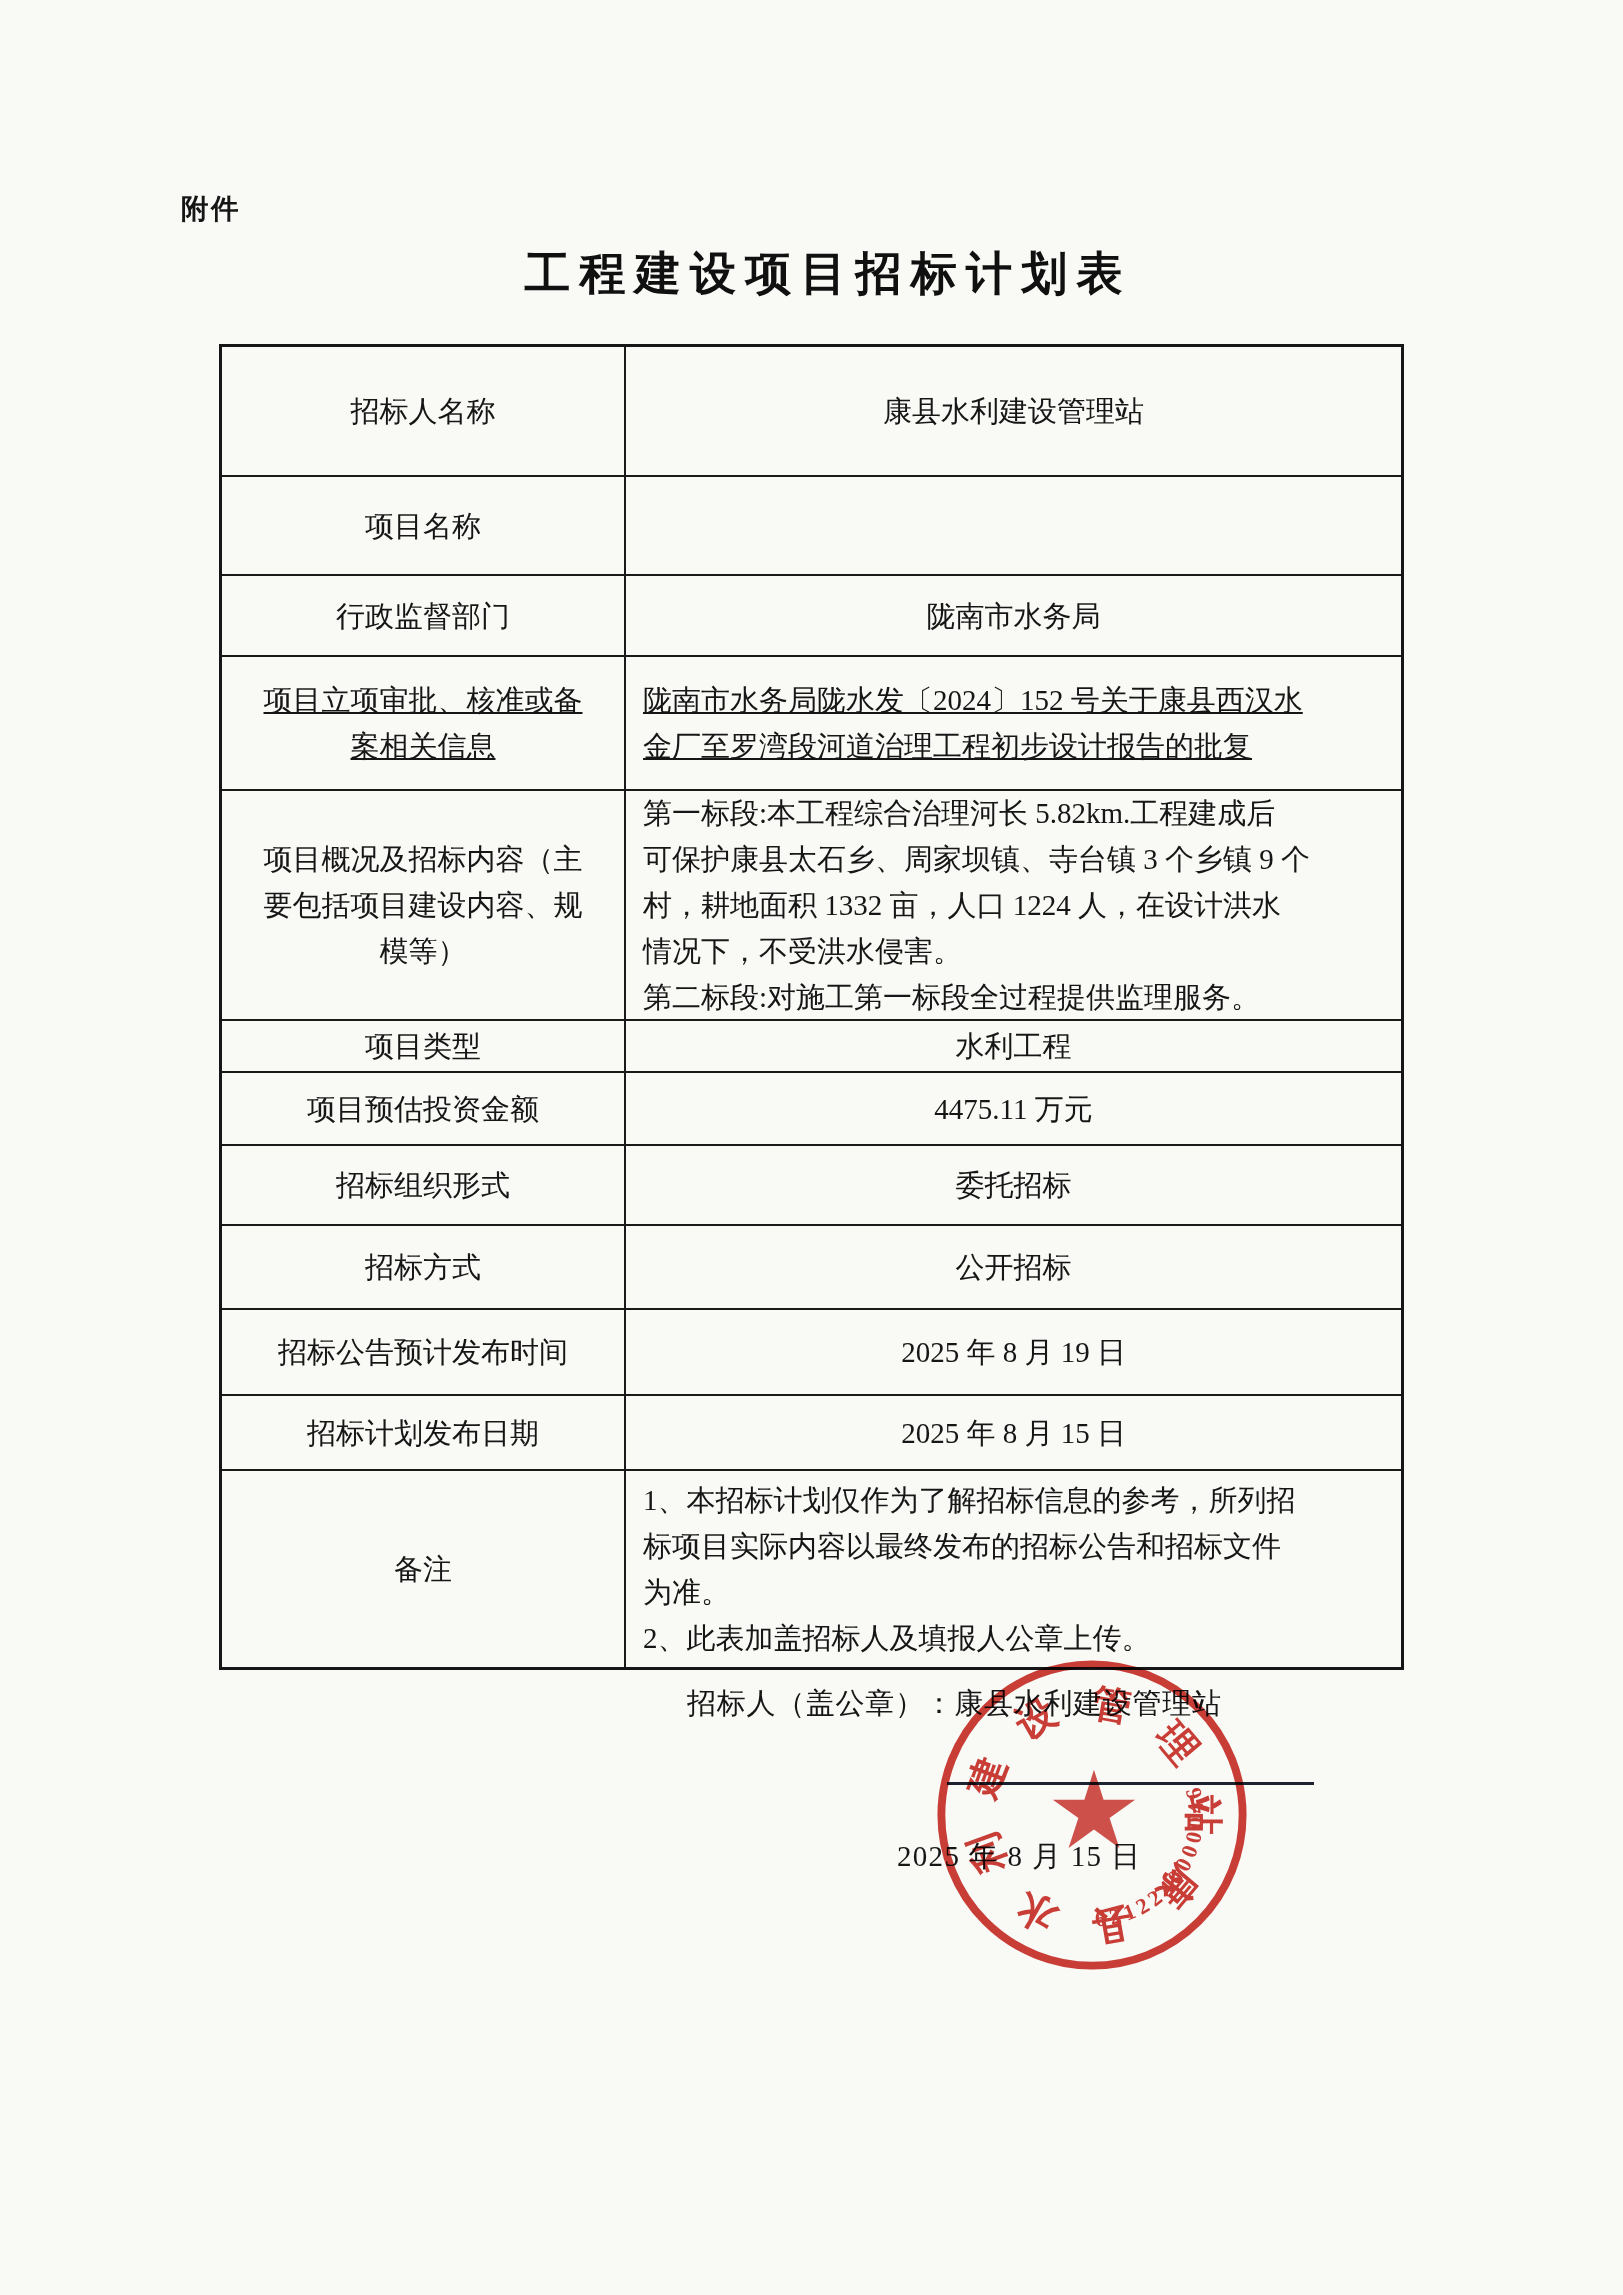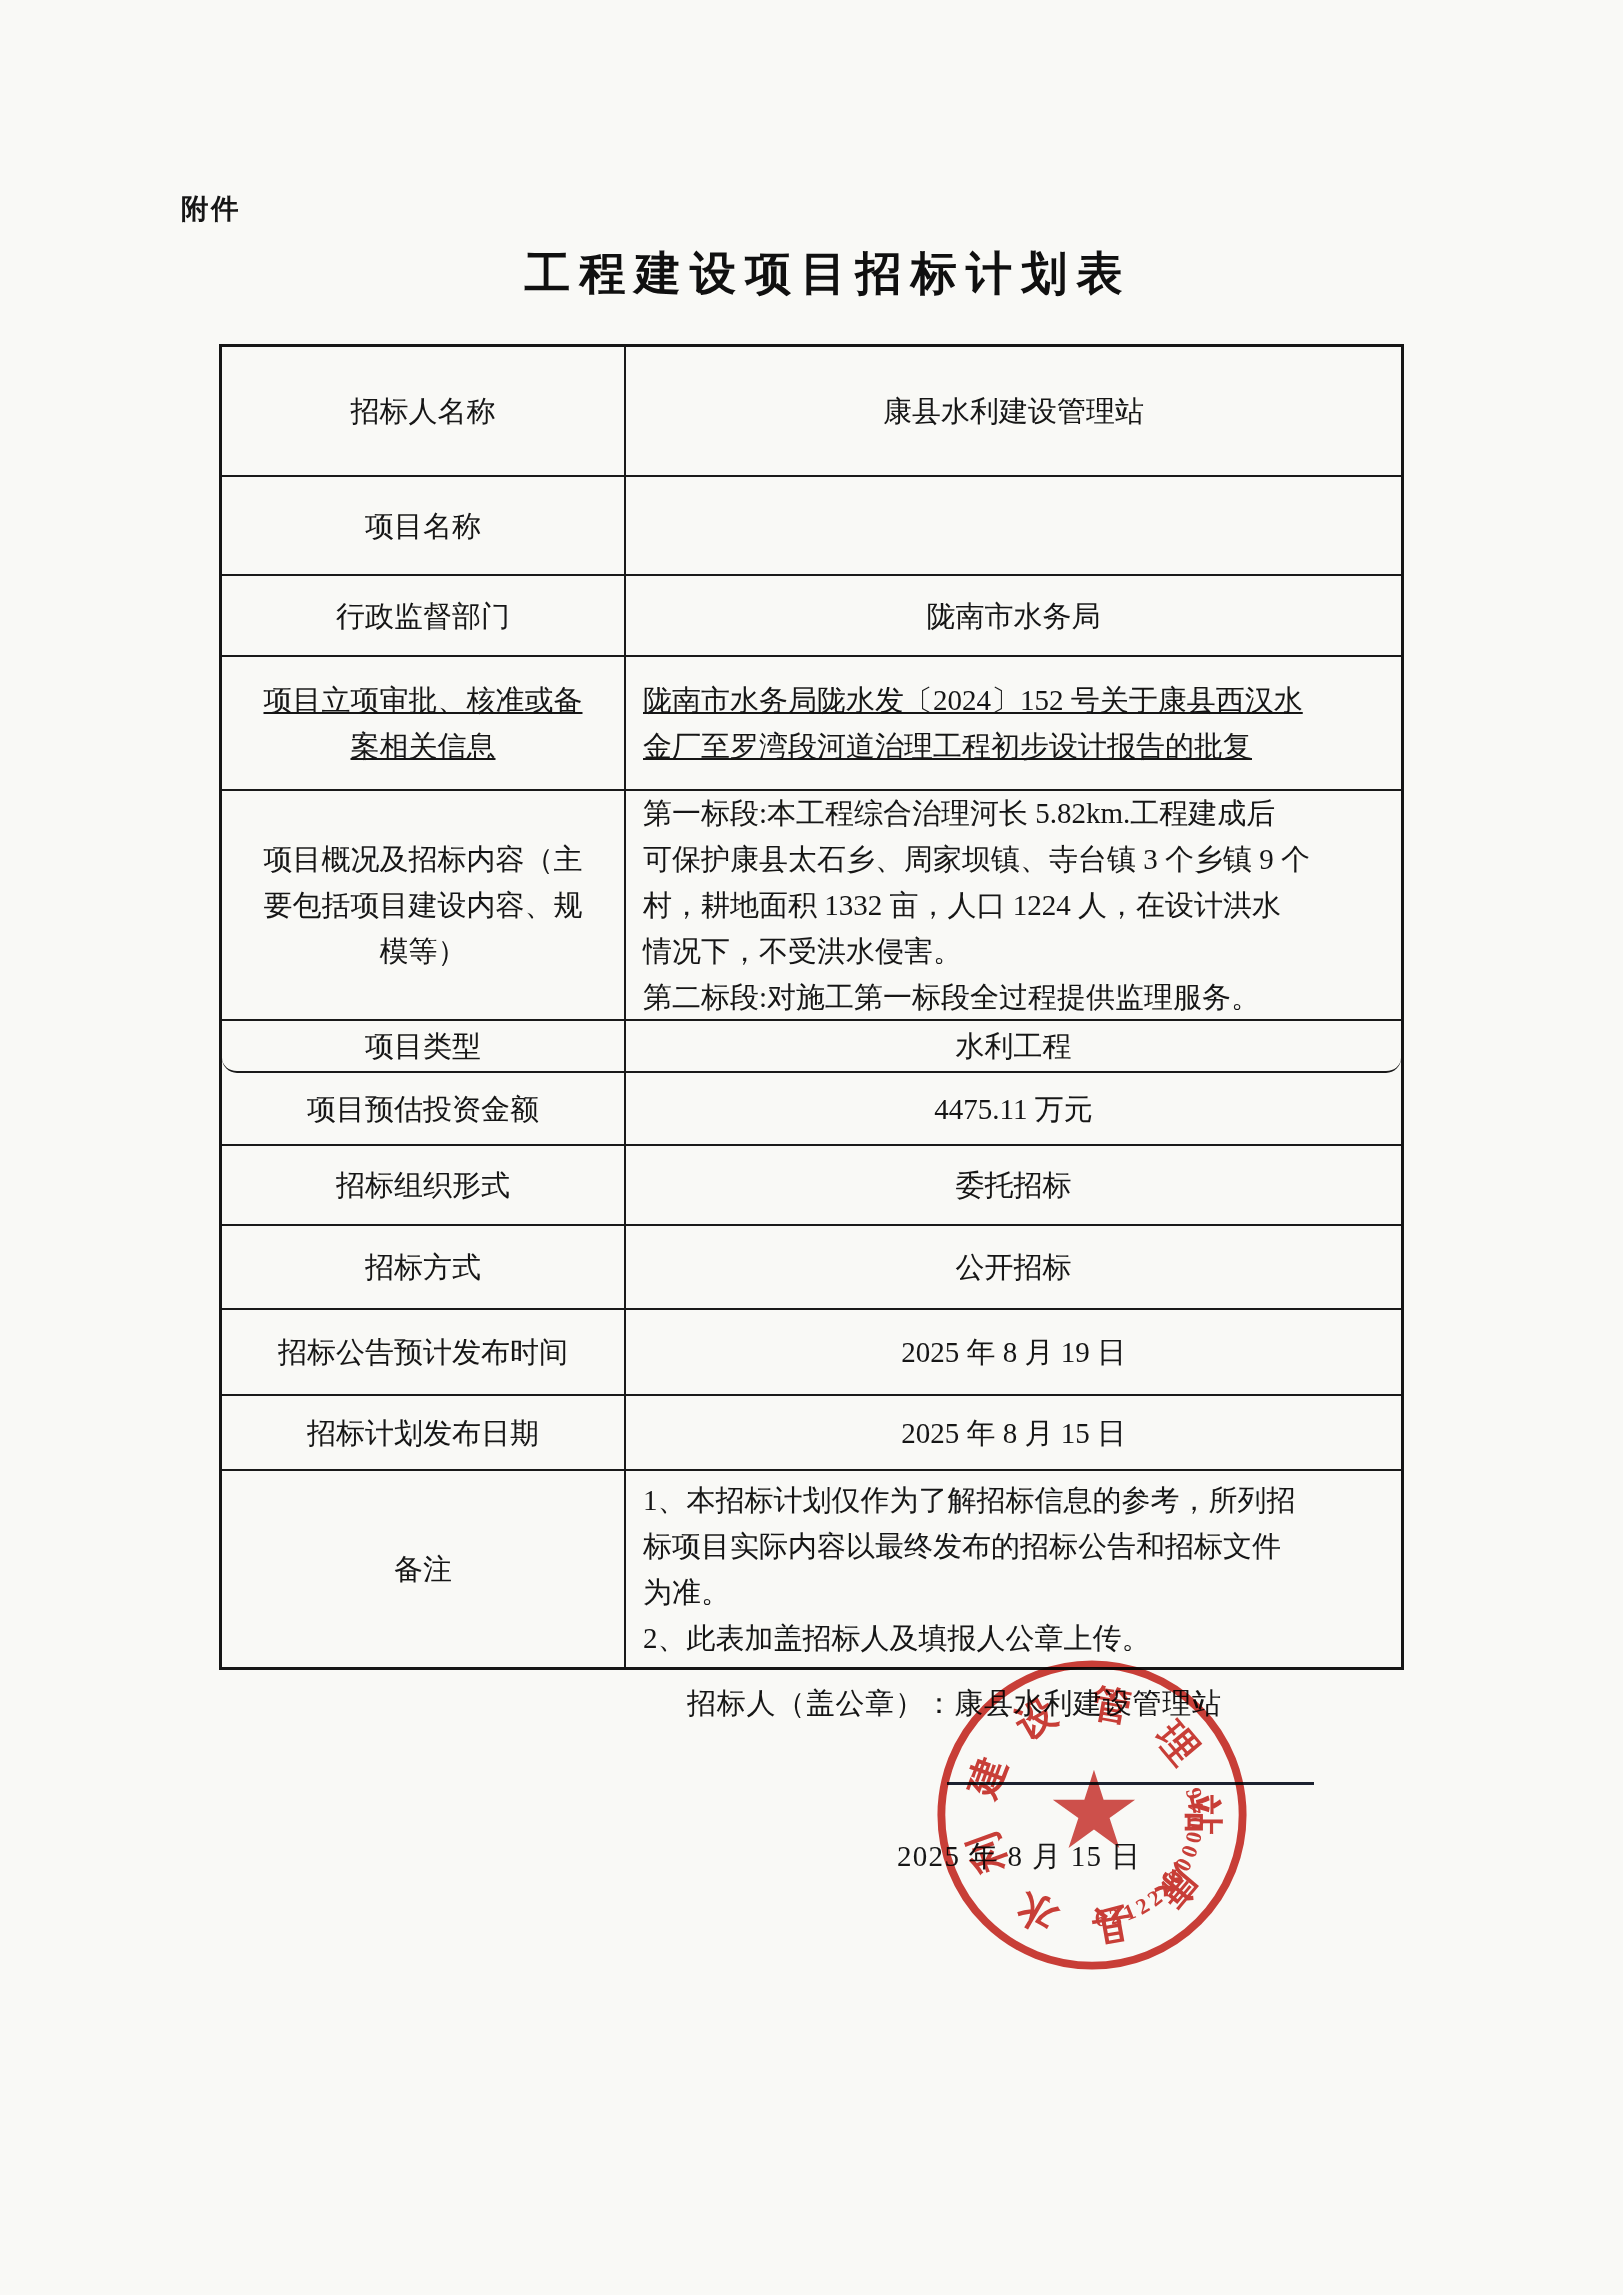--- a/index.html
+++ b/index.html
@@ -31,21 +31,21 @@
     box-sizing:border-box;
     background:transparent;
   }
   .row{display:flex;border-bottom:2px solid #1a1a1a;box-sizing:border-box;}
   .row:last-child{border-bottom:none;}
   .row:nth-child(1){height:130px;}
   .row:nth-child(2){height:99px;}
   .row:nth-child(3){height:81px;}
   .row:nth-child(4){height:134px;text-decoration:underline;}
   .row:nth-child(5){height:230px;}
-  .row:nth-child(6){height:52px;border-radius:15px;}
+  .row:nth-child(6){height:52px;}
   .row:nth-child(7){height:73px;}
   .row:nth-child(8){height:80px;}
   .row:nth-child(9){height:84px;}
   .row:nth-child(10){height:86px;}
   .row:nth-child(11){height:75px;}
   .row:nth-child(12){height:196px;}
   .cell{
     display:flex;align-items:center;justify-content:center;
     font-size:29px;line-height:46px;
     white-space:pre-line;text-align:center;

